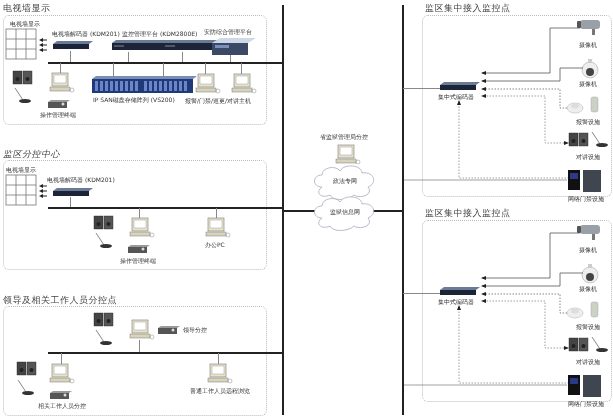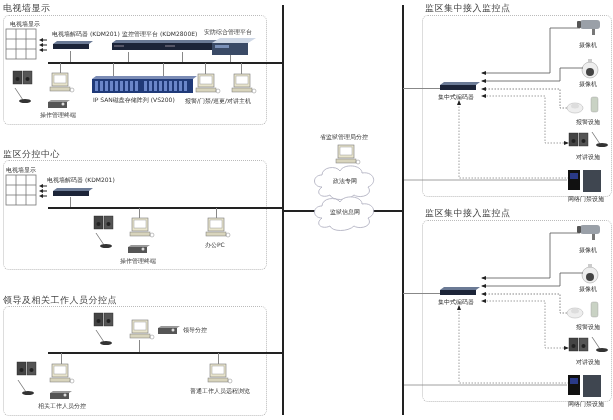--- a/index.html
+++ b/index.html
@@ -174,21 +174,21 @@
 <svg style="left:198px;top:74px;" width="24" height="20">
     <use href="#pc"></use>
   </svg>
 <svg style="left:234px;top:74px;" width="24" height="20">
     <use href="#pc"></use>
   </svg>
 <div class="gline" style="left:205px;top:63px;width:1px;height:11px;"></div>
 <div class="gline" style="left:241px;top:63px;width:1px;height:11px;"></div>
 <div class="abs lbl" style="left:185px;top:97px;">报警/门禁/巡更/对讲主机</div>
 
-<div class="abs title" style="left:3px;top:148px;">监区分控中心</div>
+<div class="abs title" style="left:3px;top:148px;font-style:italic;">监区分控中心</div>
 <div class="zone" style="left:3px;top:160px;width:262px;height:108px;"></div>
 <div class="hline" style="left:48px;top:207px;width:235px;"></div>
 <div class="abs lbl" style="left:6px;top:166px;">电视墙显示</div>
 <svg style="left:6px;top:175px;" width="30" height="30">
     <use href="#tvwall"></use>
   </svg>
 <svg style="left:39px;top:184px;" width="10" height="14">
   <use href="#arrowL" y="2"></use>
     <use href="#arrowL" y="7"></use>
     <use href="#arrowL" y="12"></use>

